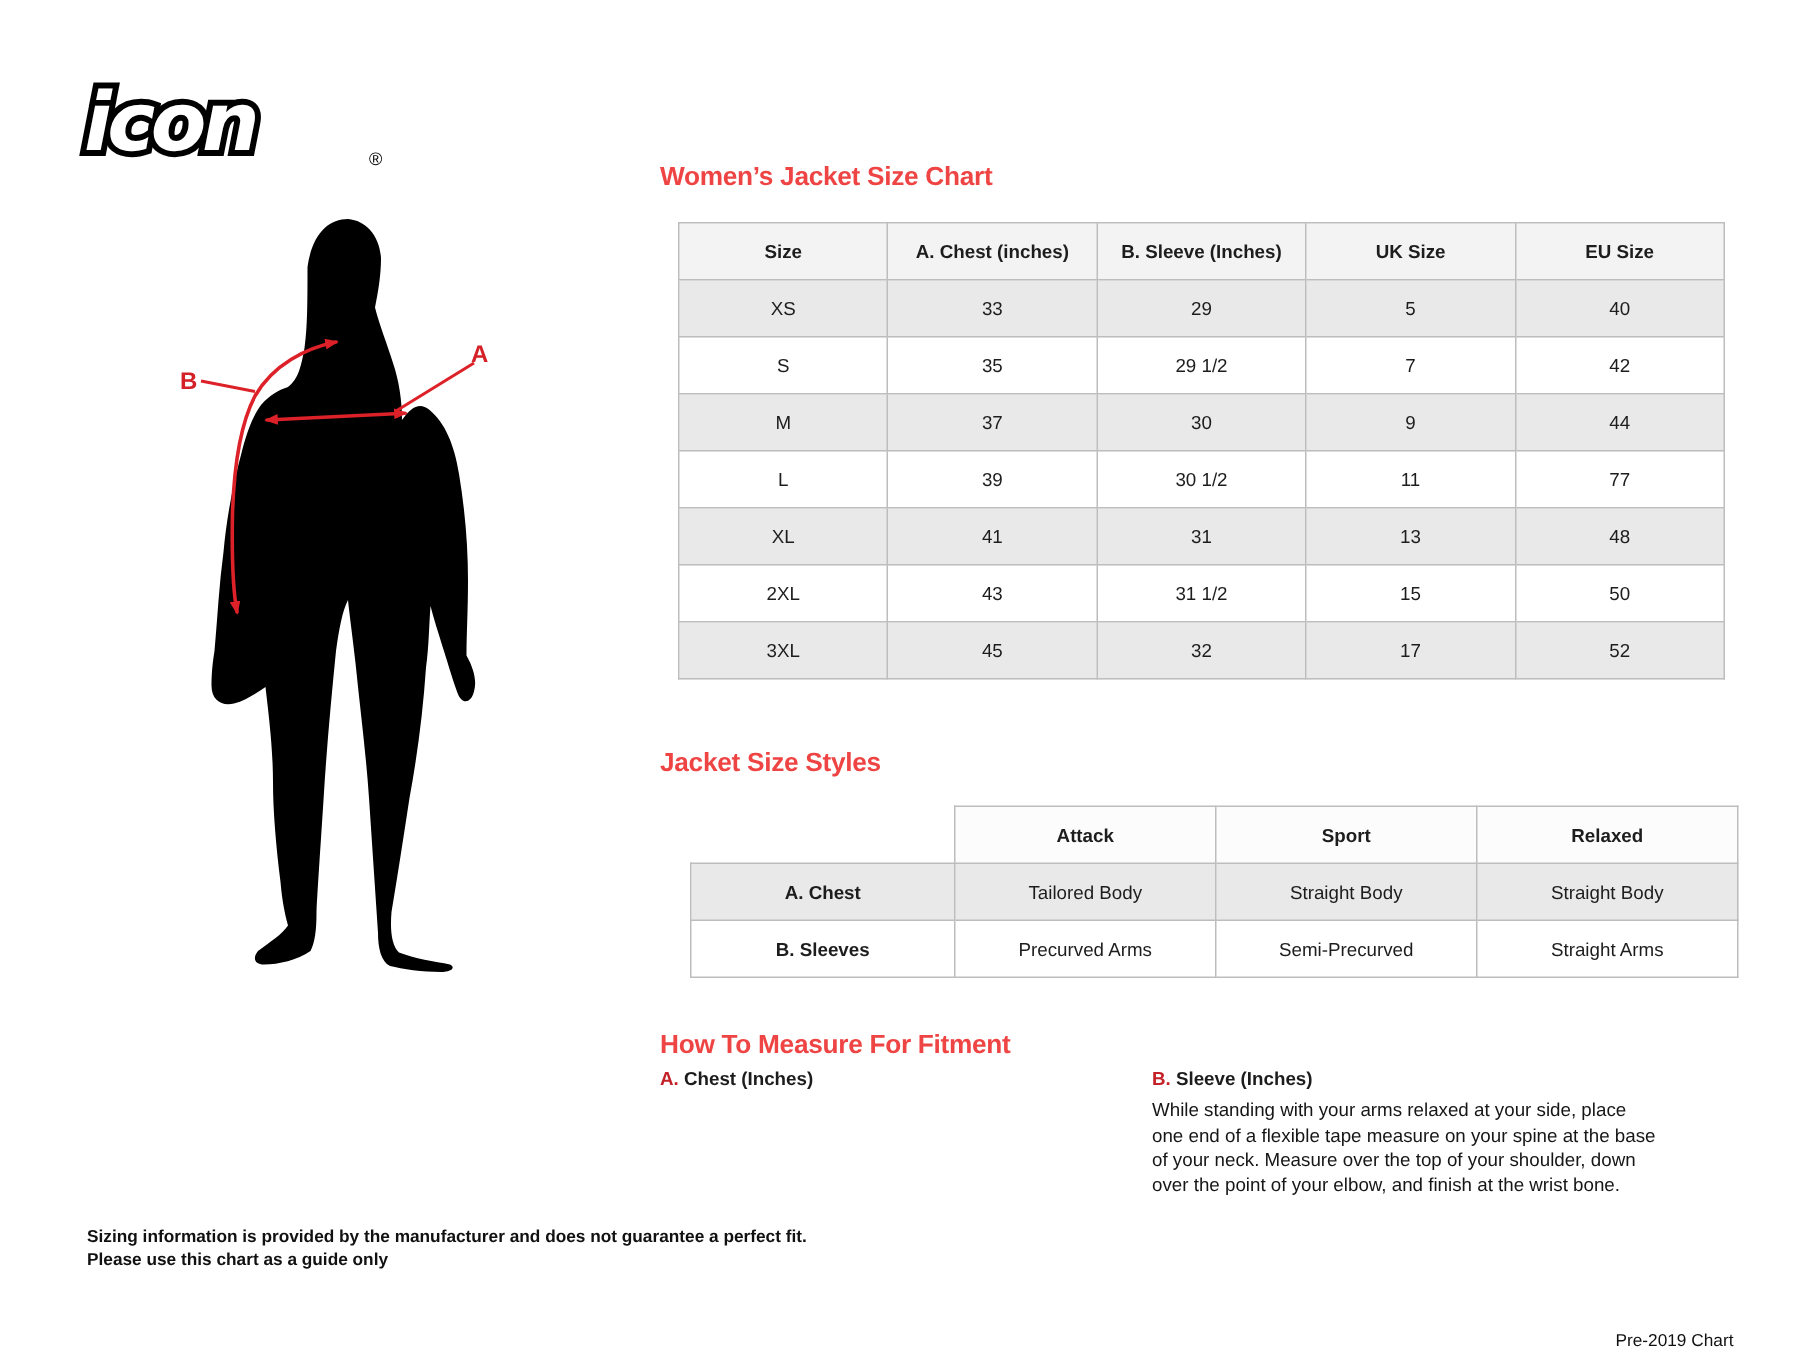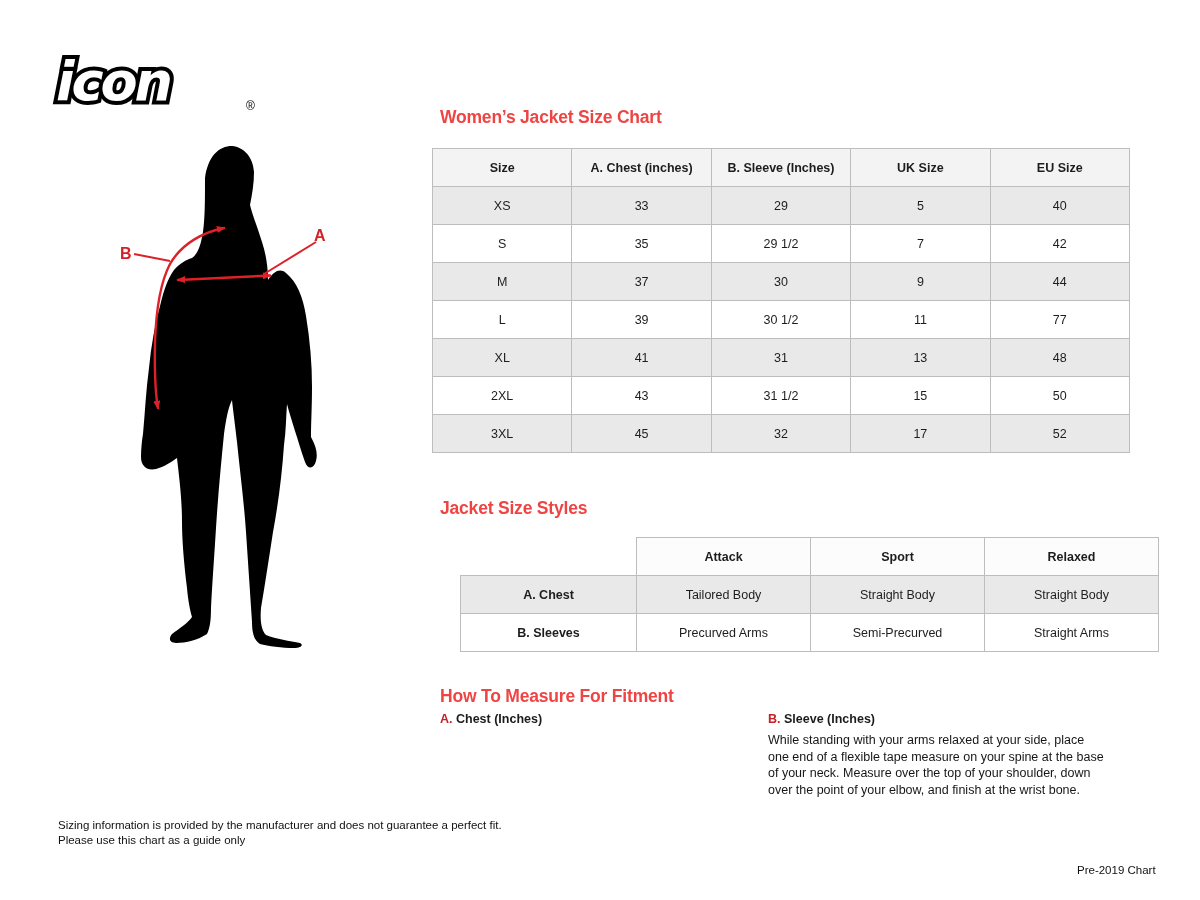--- a/index.html
+++ b/index.html
@@ -102,21 +102,21 @@
 
     <path d="M196 102 L144 134" fill="none" stroke="#dd2128" stroke-width="2"></path>
 
     <text x="0" y="119" font-size="16" font-weight="bold" fill="#d42127">B</text>
     <text x="194" y="101" font-size="16" font-weight="bold" fill="#d42127">A</text>
   </svg>
 </div>
 
 <div class="abs sec-title" style="left:440px; top:107px;">Women’s Jacket Size Chart</div>
 
-<table id="size-table" class="abs" style="left:432px; top:148px;">
+<table id="size-table" class="abs" style="left:452px; top:148px;">
   <colgroup>
       <col style="width:20%">
       <col style="width:20%">
       <col style="width:20%">
       <col style="width:20%">
       <col style="width:20%">
     </colgroup>
   <thead>
     <tr>
       <th>Size</th>
@@ -222,18 +222,18 @@
 </div>
 
 <div class="measure-col" style="left:768px; top:712px; width:336px;">
   <div class="m-head-row">
     <span class="red-letter">B.</span>
     <span>Sleeve (Inches)</span>
   </div>
   <div class="m-body">While standing with your arms relaxed at your side, place one end of a flexible tape measure on your spine at the base of your neck. Measure over the top of your shoulder, down over the point of your elbow, and finish at the wrist bone.</div>
 </div>
 
-<div class="abs disclaimer" style="left:58px; top:818px;">
+<div class="abs disclaimer" style="left:58px; top:818px;font-weight:bold;">
   <div>Sizing information is provided by the manufacturer and does not guarantee a perfect fit.</div>
   <div>Please use this chart as a guide only</div>
 </div>
 
-<div class="abs version" style="left:1077px; top:864px;">Pre-2019 Chart</div>
+<div class="abs version" style="left:1077px; top:888px;">Pre-2019 Chart</div>
 
 </body></html>

